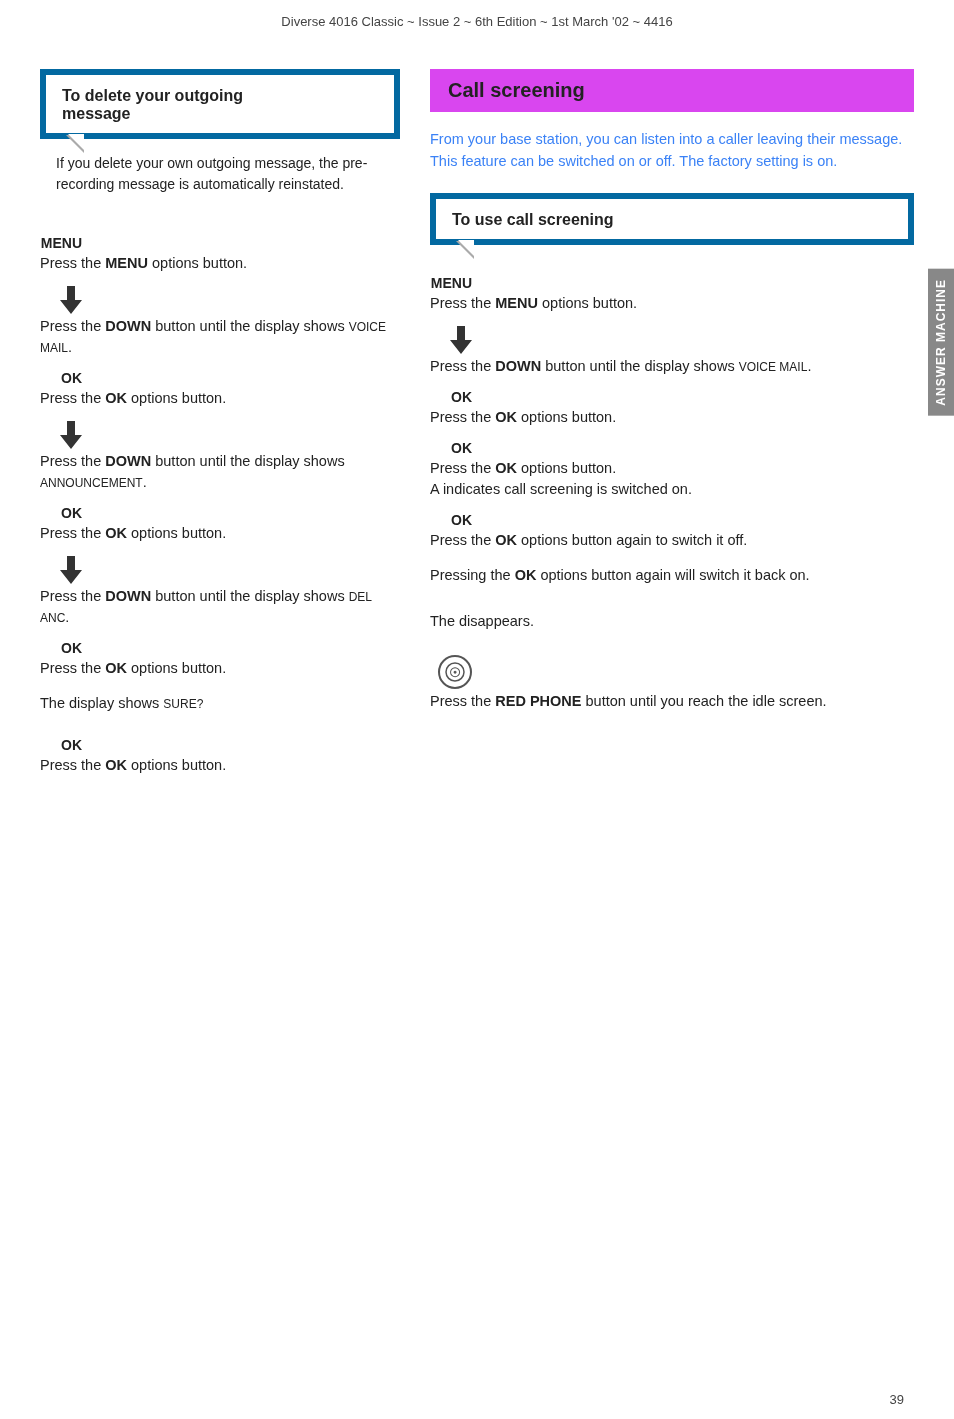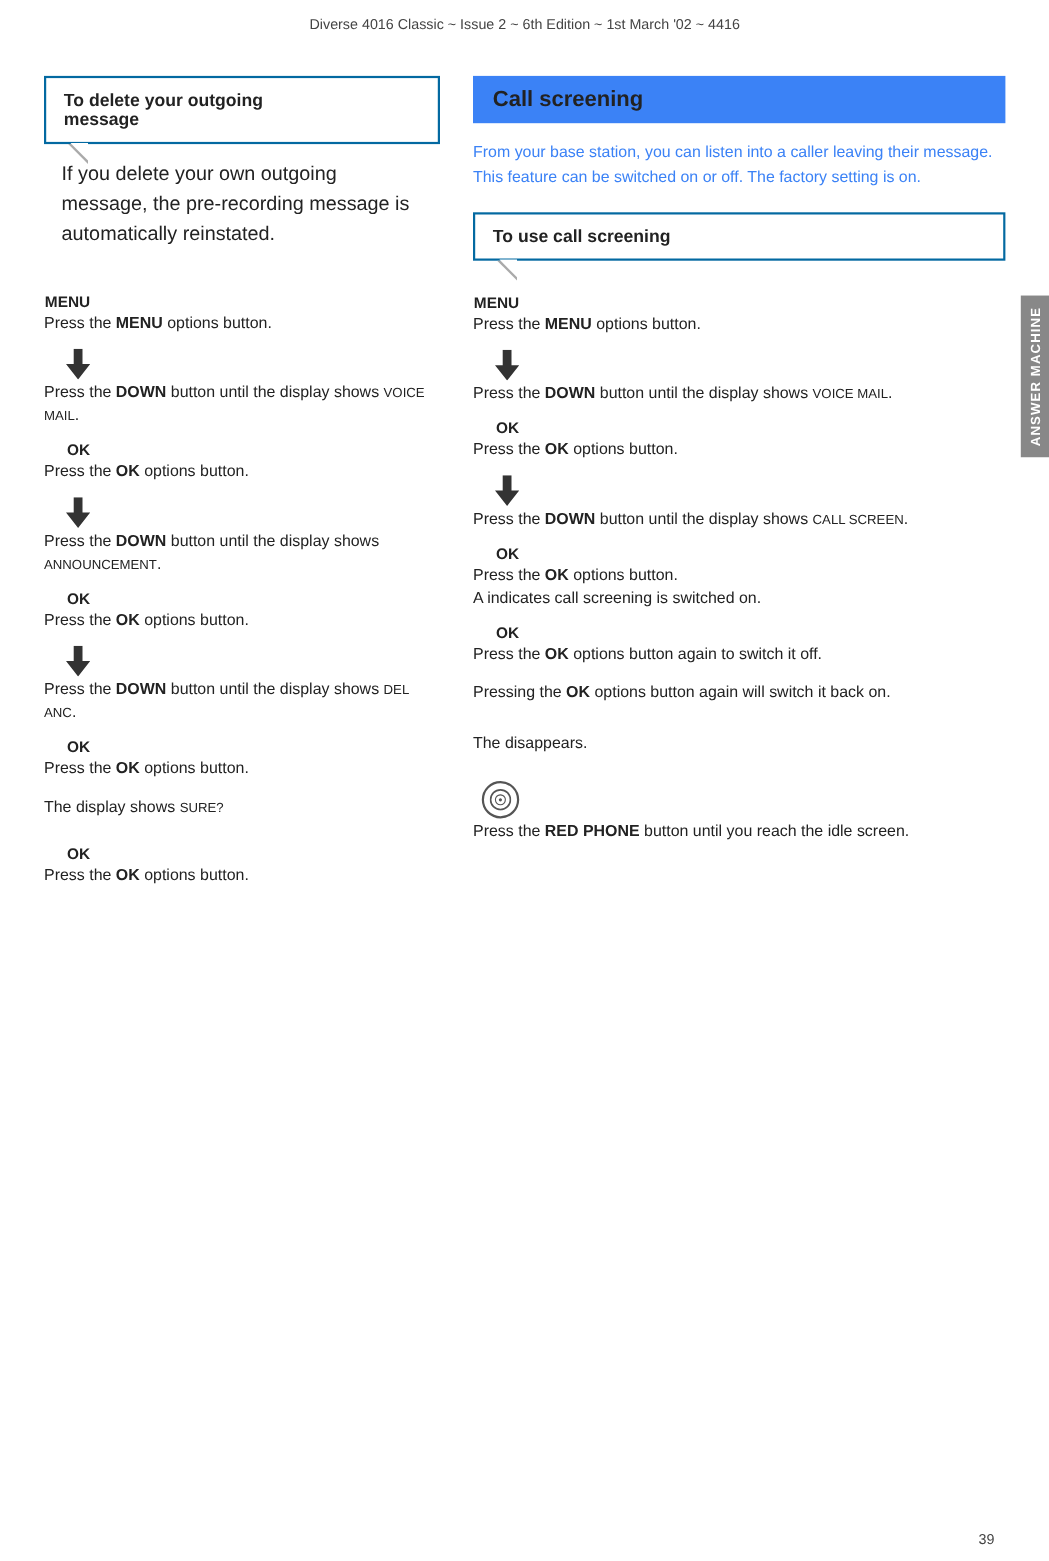--- a/index.html
+++ b/index.html
@@ -36,21 +36,21 @@
     }
 
     
     .right-col {
       flex: 1;
       position: relative;
     }
 
     
     .box-with-notch {
-      border: 2px solid #0369a1;
+      border: 6px solid #0369a1;
       position: relative;
     }
 
     .box-title {
       padding: 12px 16px 10px 16px;
       font-weight: bold;
       font-size: 16px;
     }
 
     
@@ -138,21 +138,21 @@
       height: 34px;
       border-radius: 50%;
       border: 2px solid #555;
       font-size: 17px;
     }
 
     
     .cs-title {
       font-size: 20px;
       font-weight: bold;
-      background: #3b82f6;
+      background: #d946ef;
       padding: 10px 18px 10px 18px;
       margin-bottom: 16px;
     }
 
     .cs-intro {
       font-size: 14.5px;
       line-height: 1.55;
       margin-bottom: 20px;
       color: #3b82f6;
     }
@@ -177,21 +177,21 @@
     .page-number {
       position: absolute;
       bottom: 12px;
       right: 50px;
       font-size: 13px;
       color: #444;
     }
 
     
     .left-intro {
-      font-size: 18px;
+      font-size: 14px;
       line-height: 1.5;
       padding: 14px 16px 10px 16px;
       color: #222;
     }
   </style>
 </head>
 <body>
 
 <div class="page-header">
   <span>Diverse 4016 Classic ~ Issue 2 ~ 6th Edition ~ 1st March '02 ~ 4416</span>
@@ -310,28 +310,20 @@
         <div class="step-desc">Press the <b>DOWN</b> button until the display shows <span class="mono">VOICE MAIL</span>.</div>
       </div>
         <div class="step-row">
         <div class="step-key">
             <span>OK</span>
           </div>
         <div class="step-desc">Press the <b>OK</b> options button.</div>
       </div>
         <div class="step-row">
         <div class="step-key">
-            <div class="down-arrow-icon"><svg viewBox="0 0 22 28" xmlns="http://www.w3.org/2000/svg">
-      <polygon points="11,28 0,14 7,14 7,0 15,0 15,14 22,14" fill="#333"></polygon>
-    </svg></div>
-          </div>
-        <div class="step-desc">Press the <b>DOWN</b> button until the display shows <span class="mono">CALL SCREEN</span>.</div>
-      </div>
-        <div class="step-row">
-        <div class="step-key">
             <span>OK</span>
           </div>
         <div class="step-desc">Press the <b>OK</b> options button.<br><span>A    indicates call screening is switched on.</span></div>
       </div>
         <div class="step-row">
         <div class="step-key">
             <span>OK</span>
           </div>
         <div class="step-desc">Press the <b>OK</b> options button again to switch it off.</div>
       </div>

